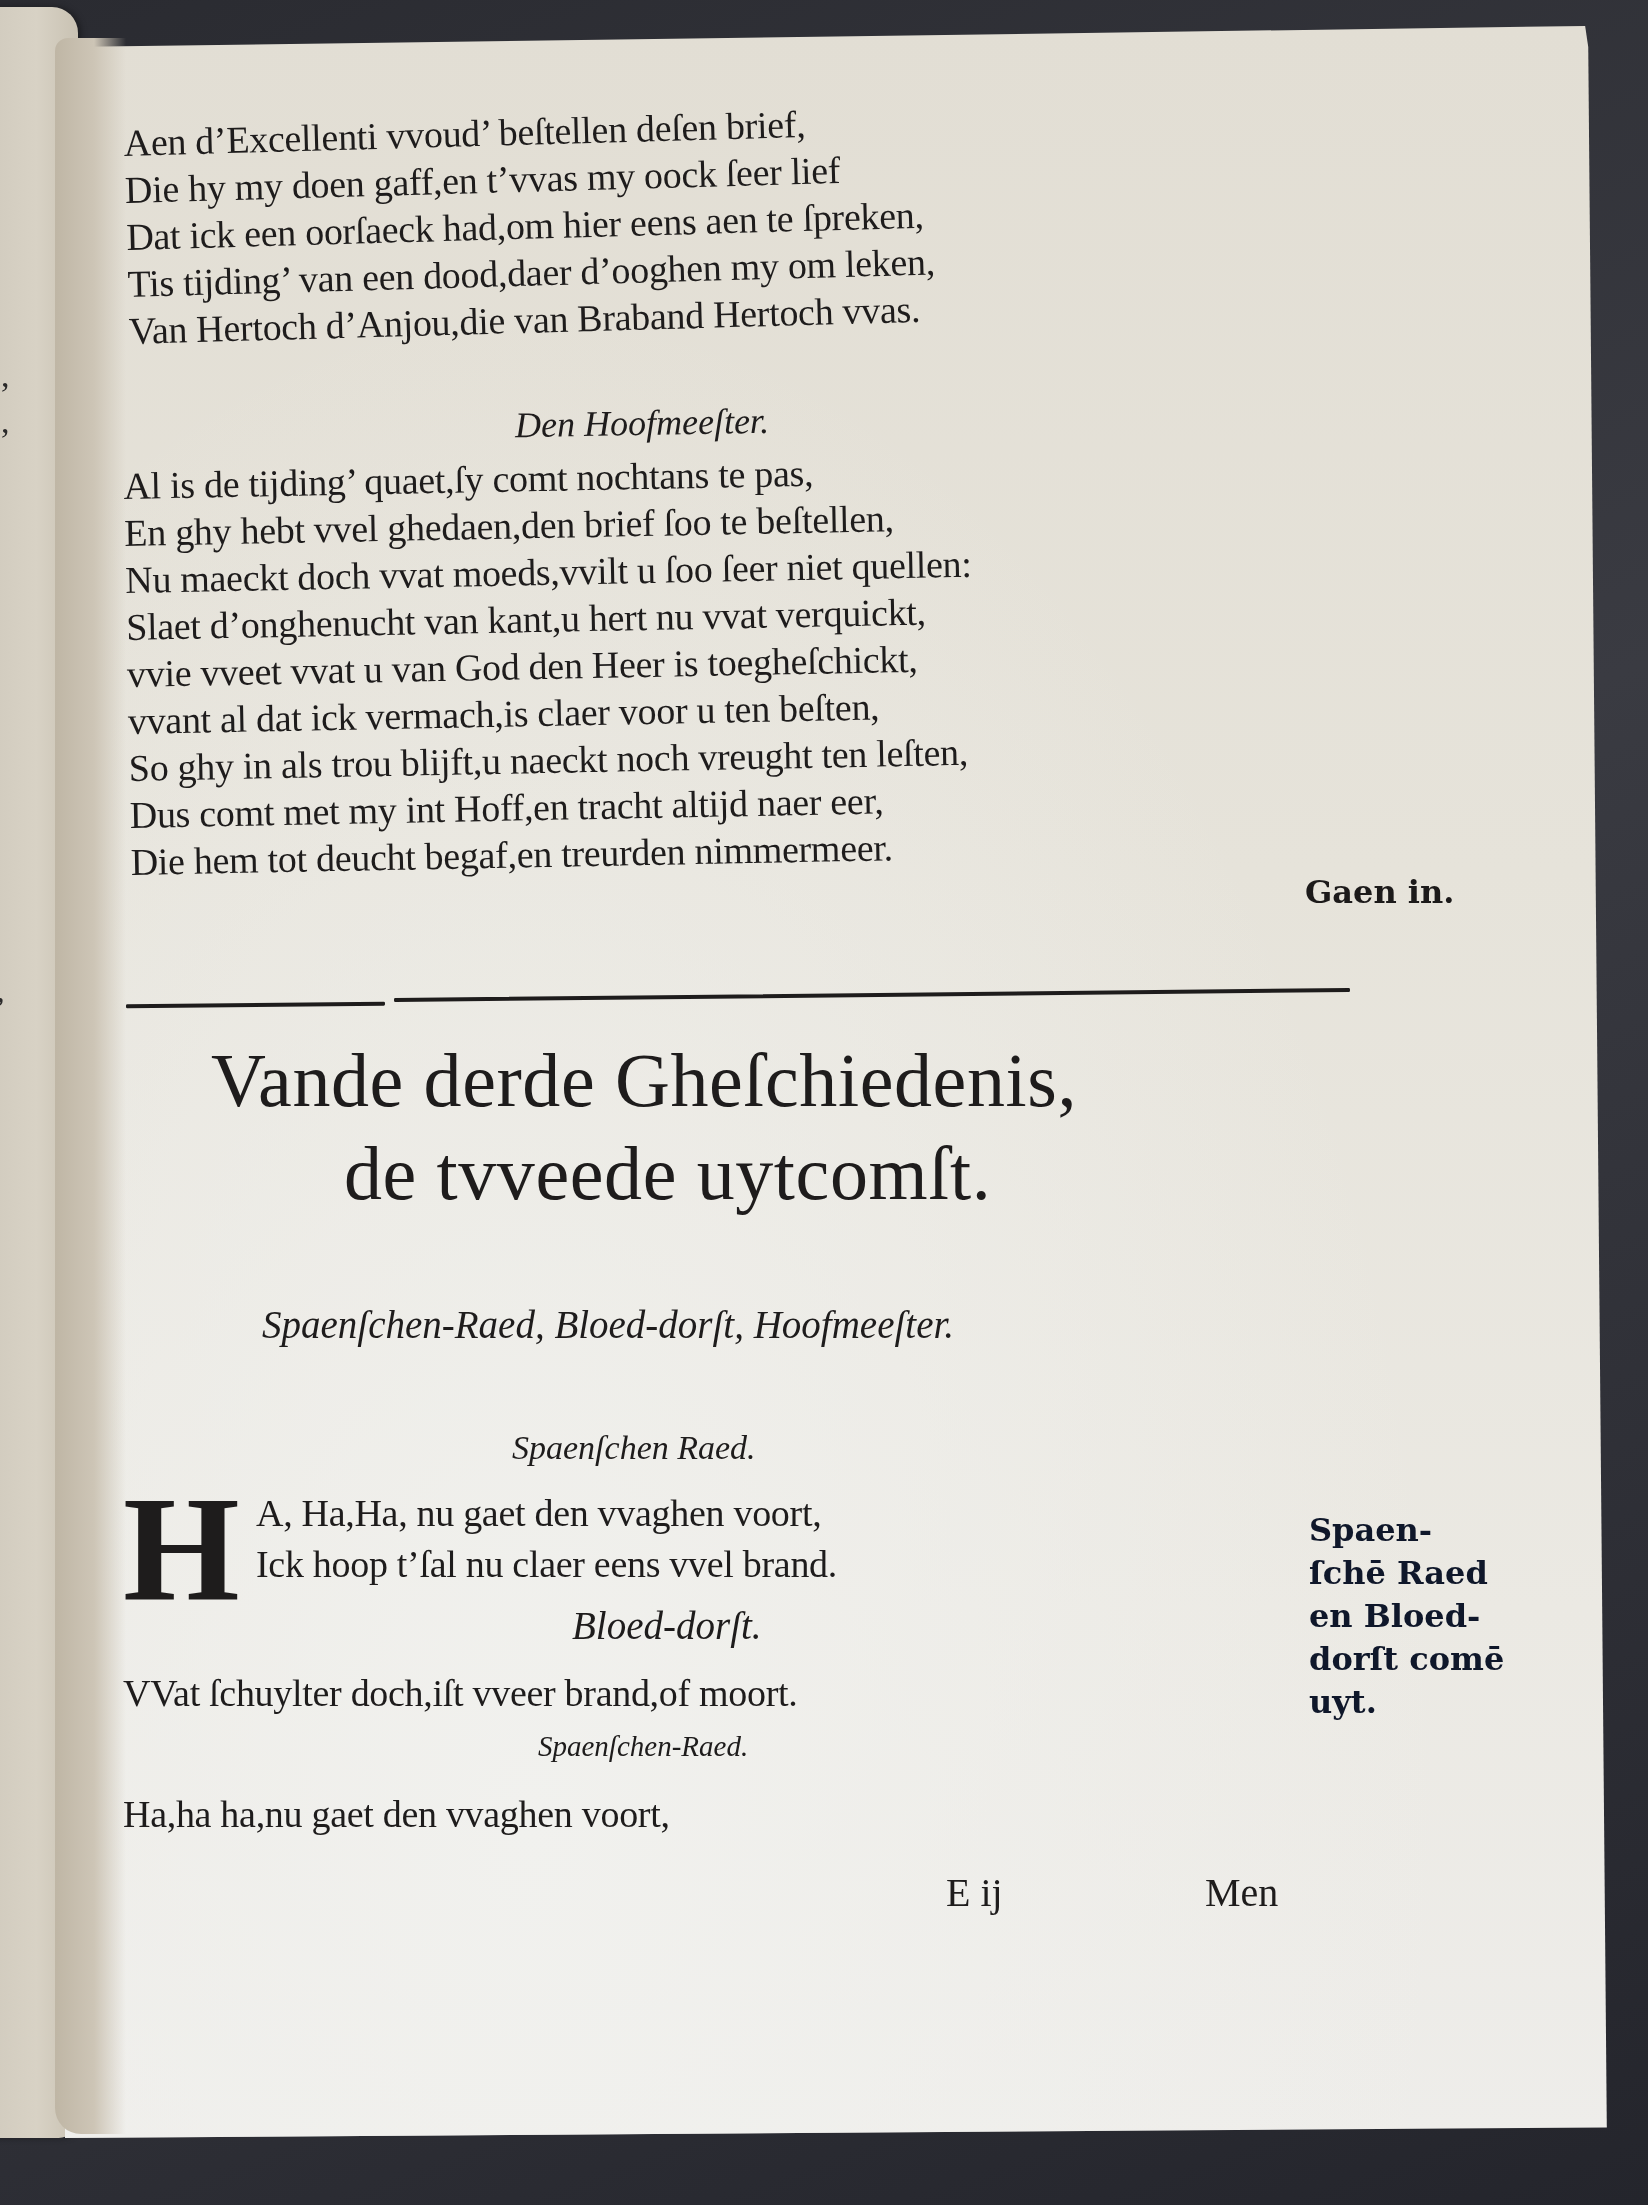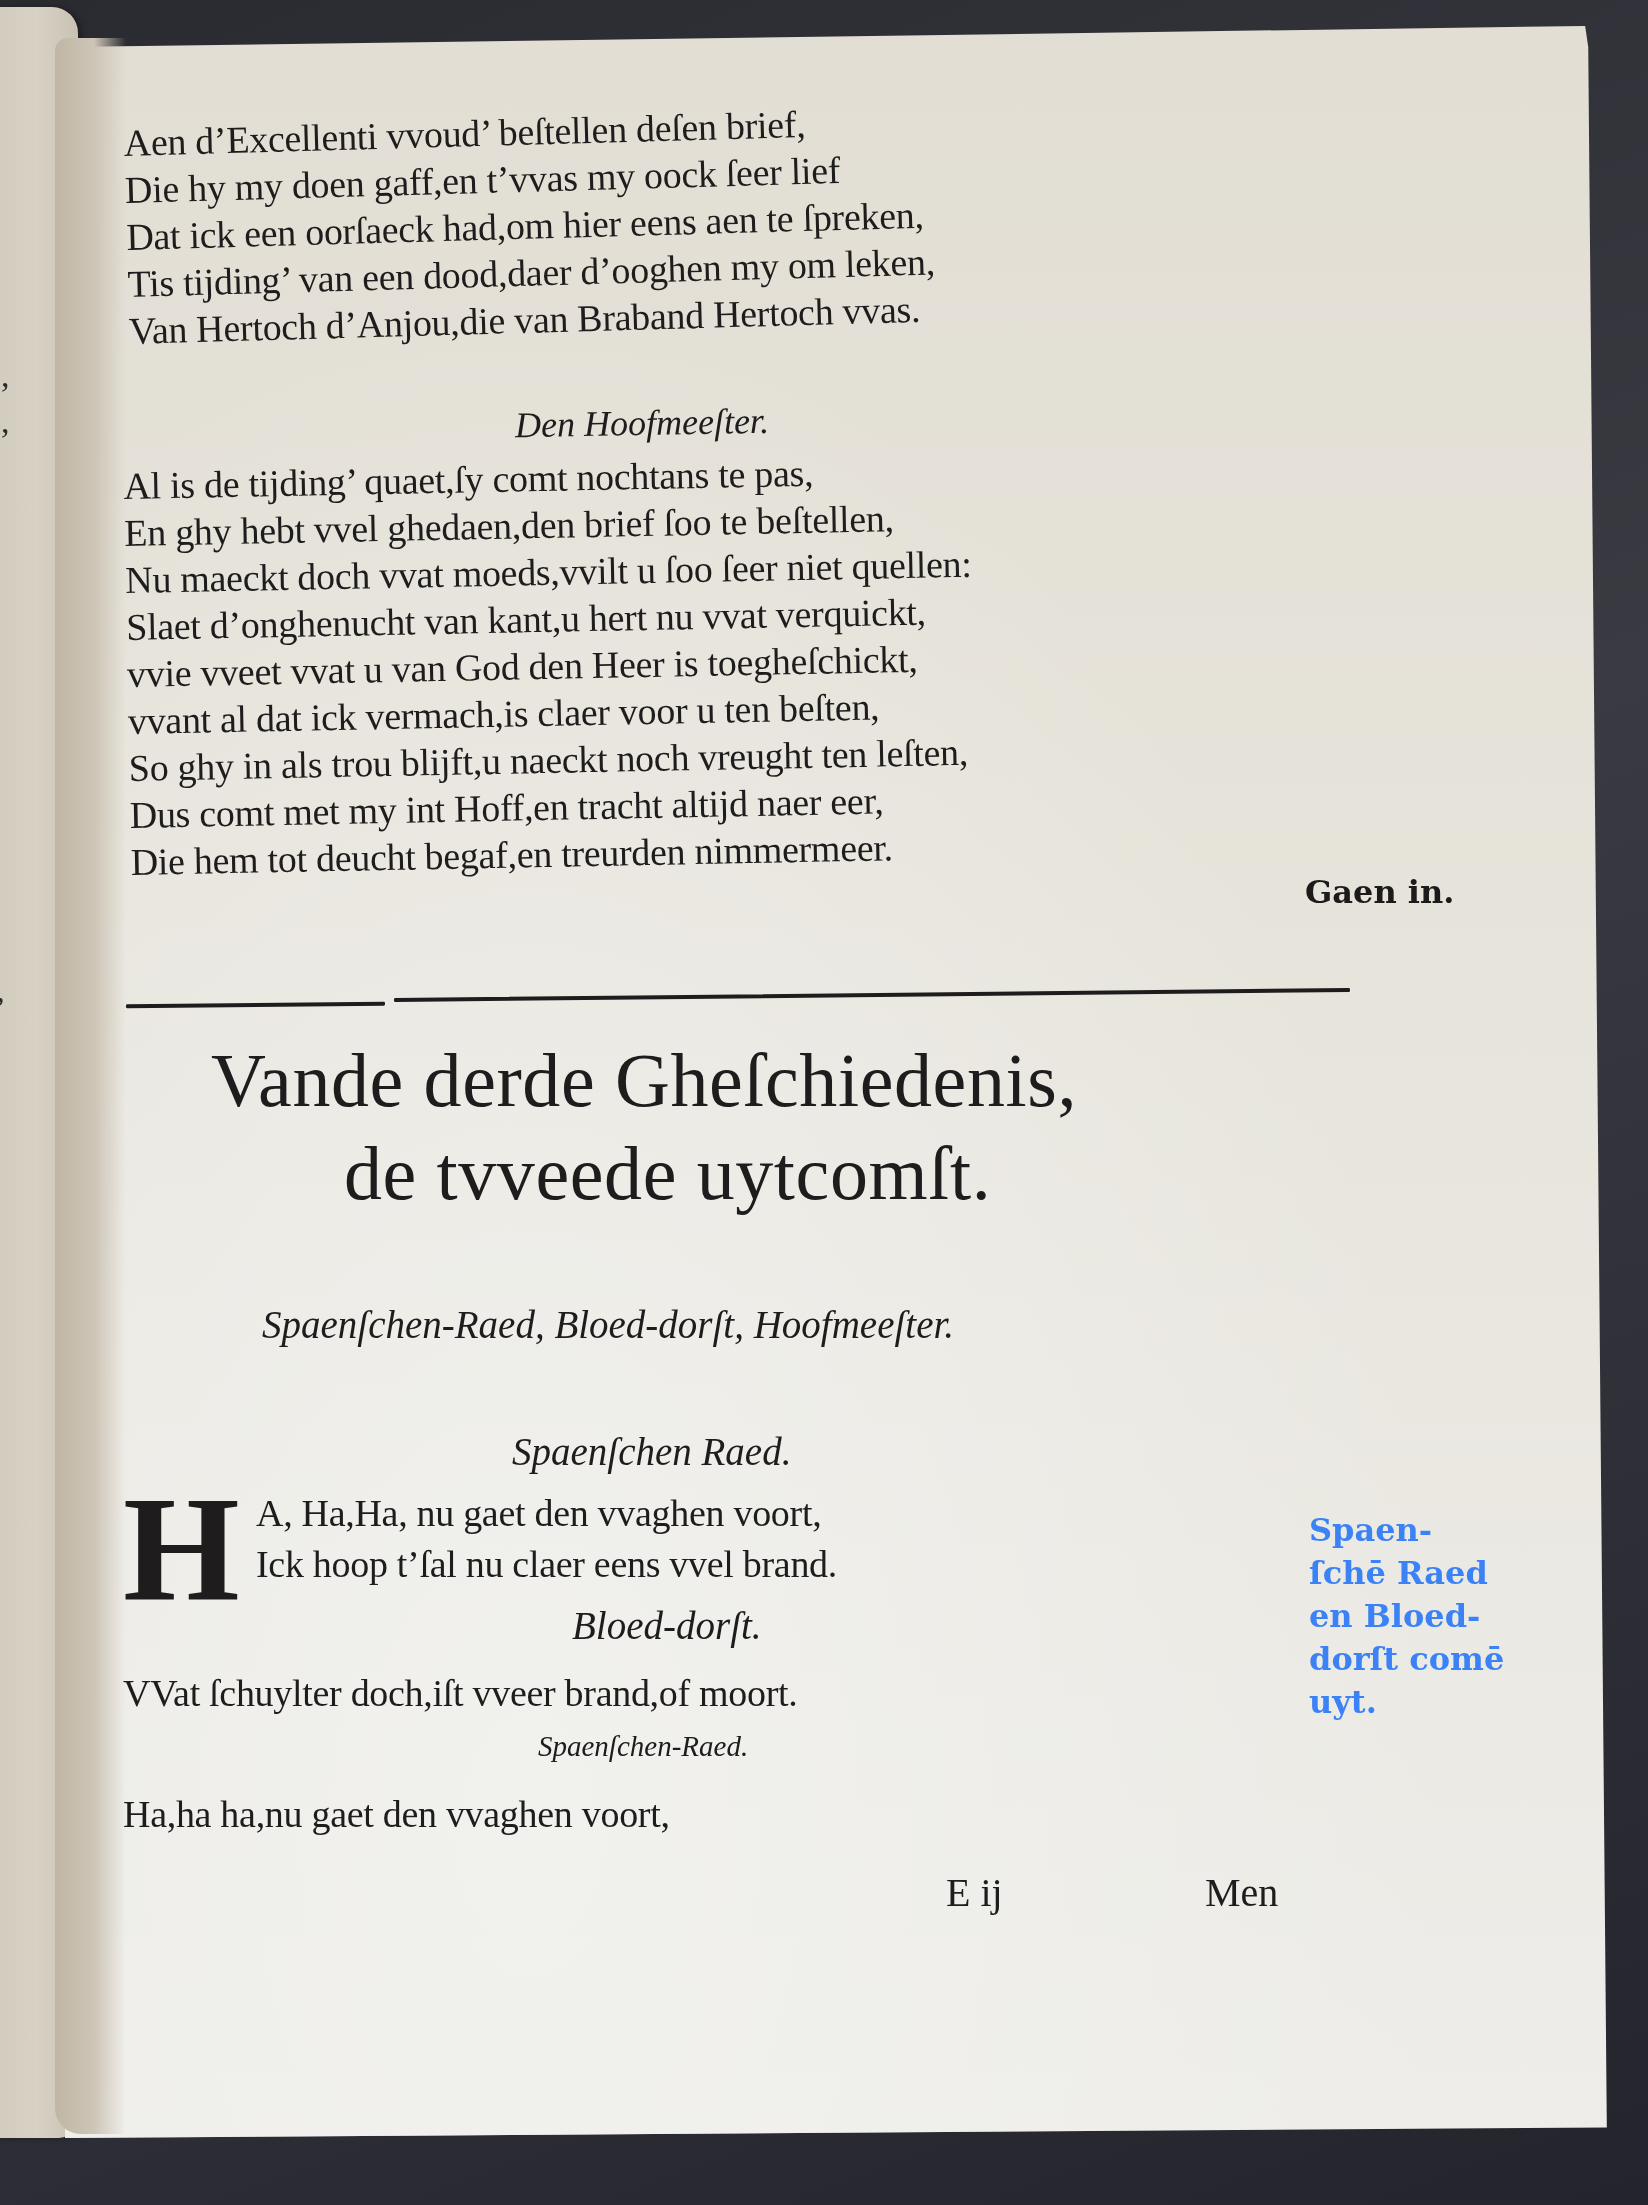--- a/index.html
+++ b/index.html
@@ -115,21 +115,21 @@
       line-height: 130px;
       font-weight: bold;
       color: #1e1c1c;
     }
     .margin-note {
       position: absolute;
       font-family: "DejaVu Serif", serif;
       font-weight: bold;
       font-size: 32px;
       line-height: 43px;
-      color: #3b82f6;
+      color: #0f172a;
     }
     .margin-note div { white-space: nowrap; }
     .footer-sig, .footer-catch {
       position: absolute;
       font-size: 40px;
       white-space: nowrap;
     }
   </style>
 </head>
 <body>
@@ -171,21 +171,21 @@
   <div class="stage-direction" style="left:1182px; top:873px;">Gaen in.</div>
 
   <div class="rule" style="left:3.2px; top:1003px; width:259px; transform: rotate(-0.6deg);"></div>
   <div class="rule" style="left:271px; top:993px; width:956px; transform: rotate(-0.6deg);"></div>
 
   <div class="heading" style="left:65px; top:1037px;">Vande derde Gheſchiedenis,</div>
   <div class="heading" style="left:198px; top:1130px;">de tvveede uytcomſt.</div>
 
   <div class="cast-list" style="left:139px; top:1302px;">Spaenſchen-Raed, Bloed-dorſt, Hoofmeeſter.</div>
 
-  <div class="speaker" style="left:389px; top:1429px; font-size:39px;">Spaenſchen Raed.</div>
+  <div class="speaker" style="left:389px; top:1429px; font-size:34px;">Spaenſchen Raed.</div>
 
   <div class="drop-cap" style="left:0px; top:1484px;">H</div>
 
   <div class="verse-line" style="position:absolute; left:133px; top:1490px;text-align:center;">A, Ha,Ha, nu gaet den vvaghen voort,</div>
   <div class="verse-line" style="position:absolute; left:133px; top:1541px;">Ick hoop t’ſal nu claer eens vvel brand.</div>
 
   <div class="speaker" style="left:449px; top:1603px; font-size:39px;">Bloed-dorſt.</div>
 
   <div class="verse-line" style="position:absolute; left:0px; top:1670px;">VVat ſchuylter doch,iſt vveer brand,of moort.</div>
 

